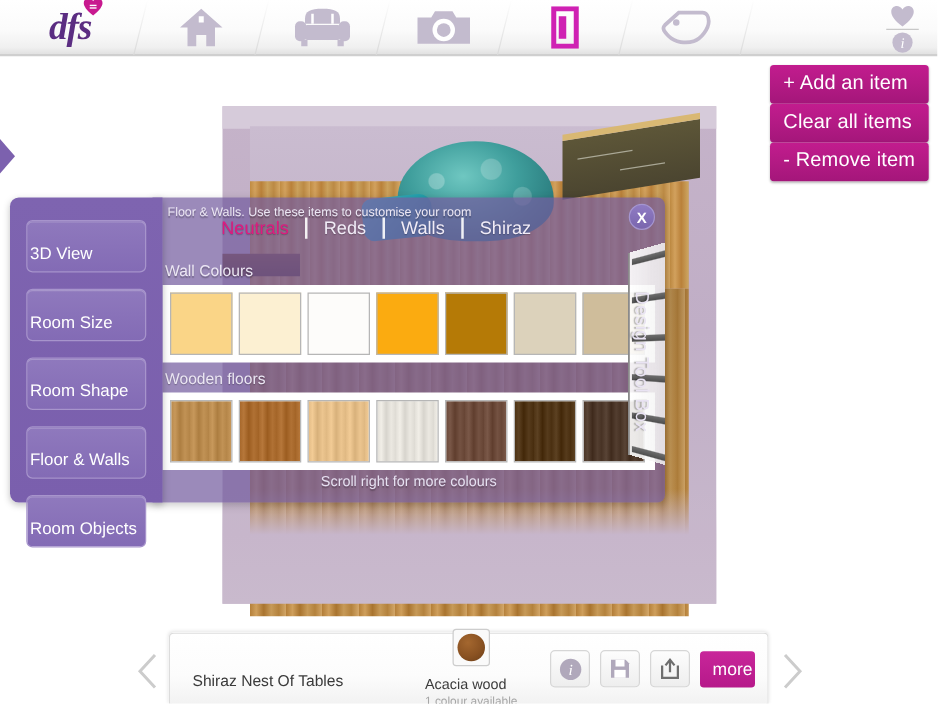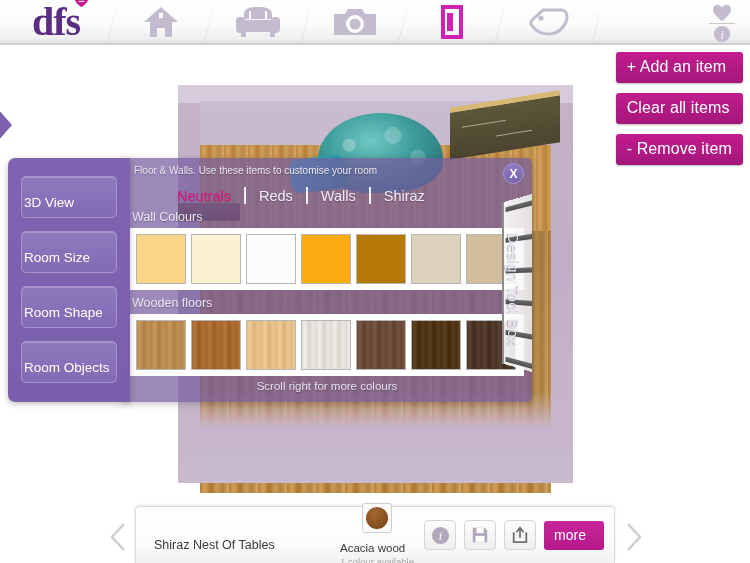--- a/index.html
+++ b/index.html
@@ -24,40 +24,40 @@
   }
   .nav-sep {
     width: 1px; height: 44px; flex: 0 0 auto;
     background: linear-gradient(to bottom, #ffffff, #d9d9d9);
     transform: skewX(-14deg);
   }
   #logo-cell { width: 112px; }
   .logo-wrap { position: relative; }
   .logo-text {
     font-family: "Liberation Serif", serif;
-    font-size: 40px; font-weight: bold; color: #5b2d82;
-    letter-spacing: -1px; line-height: 1;
+    font-size: 30px; font-weight: bold; color: #5b2d82;
+    letter-spacing: -1px; line-height: 1; font-style: italic;
   }
   .logo-heart {
     position: absolute; right: -10px; top: -9px;
     width: 17px; height: 15px;
   }
   .nav-icon-cell { width: 96px; }
   .nav-icon-cell svg { display: block; }
   #info-badge {
     position: absolute; right: 6px; top: 2px;
     width: 44px; height: 43px;
     display: flex; flex-direction: column; align-items: center; justify-content: center;
   }
   .info-divline { width: 26px; height: 1px; background: #c8c8c8; margin: 1px 0; }
 
   
   #action-buttons {
     position: absolute; right: 7px; top: 52px;
-    display: flex; flex-direction: column; gap: 10px;
+    display: flex; flex-direction: column; 
     z-index: 40;
   }
   .action-btn {
     background: linear-gradient(to bottom, #c21c8e 0%, #b31a84 50%, #a4167a 100%);
     color: #fff; font-size: 16px;
     padding: 6px 11px 7px 11px;
     border: 0; border-radius: 3px;
     text-align: left; white-space: nowrap;
     box-shadow: 0 1px 2px rgba(0,0,0,0.28);
     cursor: pointer; letter-spacing: 0.1px;
@@ -179,21 +179,21 @@
   #close-btn {
     position: absolute; right: 8px; top: 5px;
     width: 21px; height: 21px; border-radius: 50%;
     background: linear-gradient(to bottom, #8f7bc3, #7a66ae);
     border: 1px solid #a495d0;
     color: #fff; font-size: 12px; font-weight: bold;
     display: flex; align-items: center; justify-content: center;
     cursor: pointer;
   }
   #tb-tabs {
-    position: absolute; left: 42px; top: 29px;
+    position: absolute; left: 42px; top: 16px;
     display: flex; align-items: center; gap: 0px;
   }
   .tb-tab {
     font-size: 14.5px; color: #f1ecf7; padding: 0 13px; cursor: pointer;
     text-shadow: 0 1px 1px rgba(0,0,0,0.25);
   }
   .tb-tab.active { color: #e0197f; font-weight: normal; }
   .tab-div { width: 2px; height: 17px; background: #ffffff; opacity: .9; }
 
   .tb-section-label {
@@ -277,21 +277,21 @@
   }
   .pa-btn {
     width: 32px; height: 30px; border-radius: 4px;
     background: linear-gradient(to bottom, #fdfdfd, #eeeeee);
     border: 1px solid #d6d6d6;
     display: flex; align-items: center; justify-content: center;
     cursor: pointer;
   }
   #more-btn {
     background: linear-gradient(to bottom, #c8269a 0%, #b6198a 100%);
-    color: #fff; font-size: 14px; padding: 6px 18px 7px 10px;
+    color: #fff; font-size: 14px; padding: 6px 2px 7px 10px;
     border: 0; border-radius: 3px; cursor: pointer;
   }
   .carousel-arrow {
     position: absolute; top: 16px; width: 20px; height: 30px; cursor: pointer;
   }
   #prev-arrow { left: 6px; }
   #next-arrow { right: 4px; }
 </style>
 </head>
 <body>
@@ -456,20 +456,21 @@
     <div id="dtb-vertical">
       <span>Design Tool Box</span>
     </div>
   </div>
 
   <div id="menu-arrow"></div>
   <div id="left-menu">
     <div class="menu-btn">3D View</div>
     <div class="menu-btn">Room Size</div>
     <div class="menu-btn">Room Shape</div>
+    <div class="menu-btn">Floor &amp; Walls</div>
     <div class="menu-btn">Room Objects</div>
   </div>
 
   <div id="product-bar">
 
     <svg class="carousel-arrow" id="prev-arrow" viewBox="0 0 20 30">
       <path d="M16 2 L4 15 L16 28" fill="none" stroke="#cccccc" stroke-width="2.4"></path>
     </svg>
 
     <div id="product-card">

